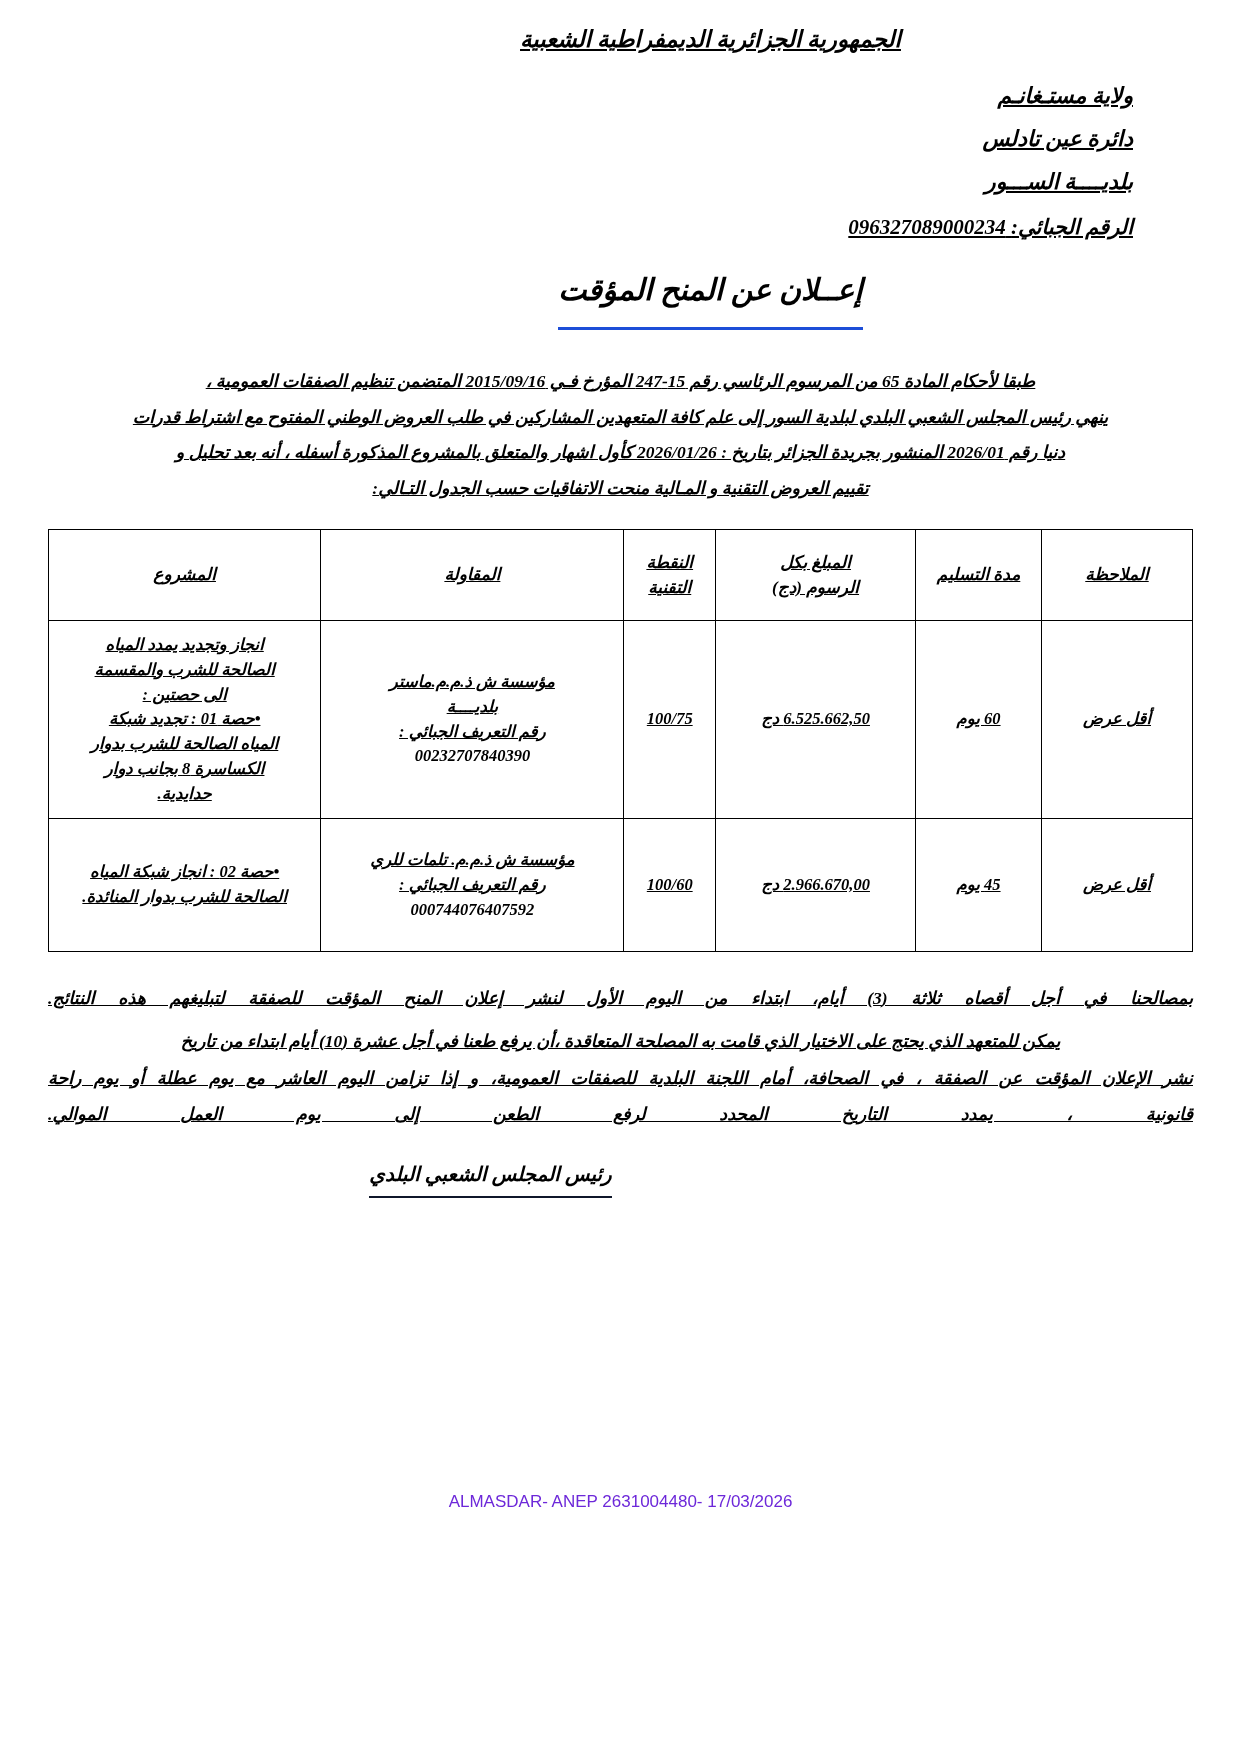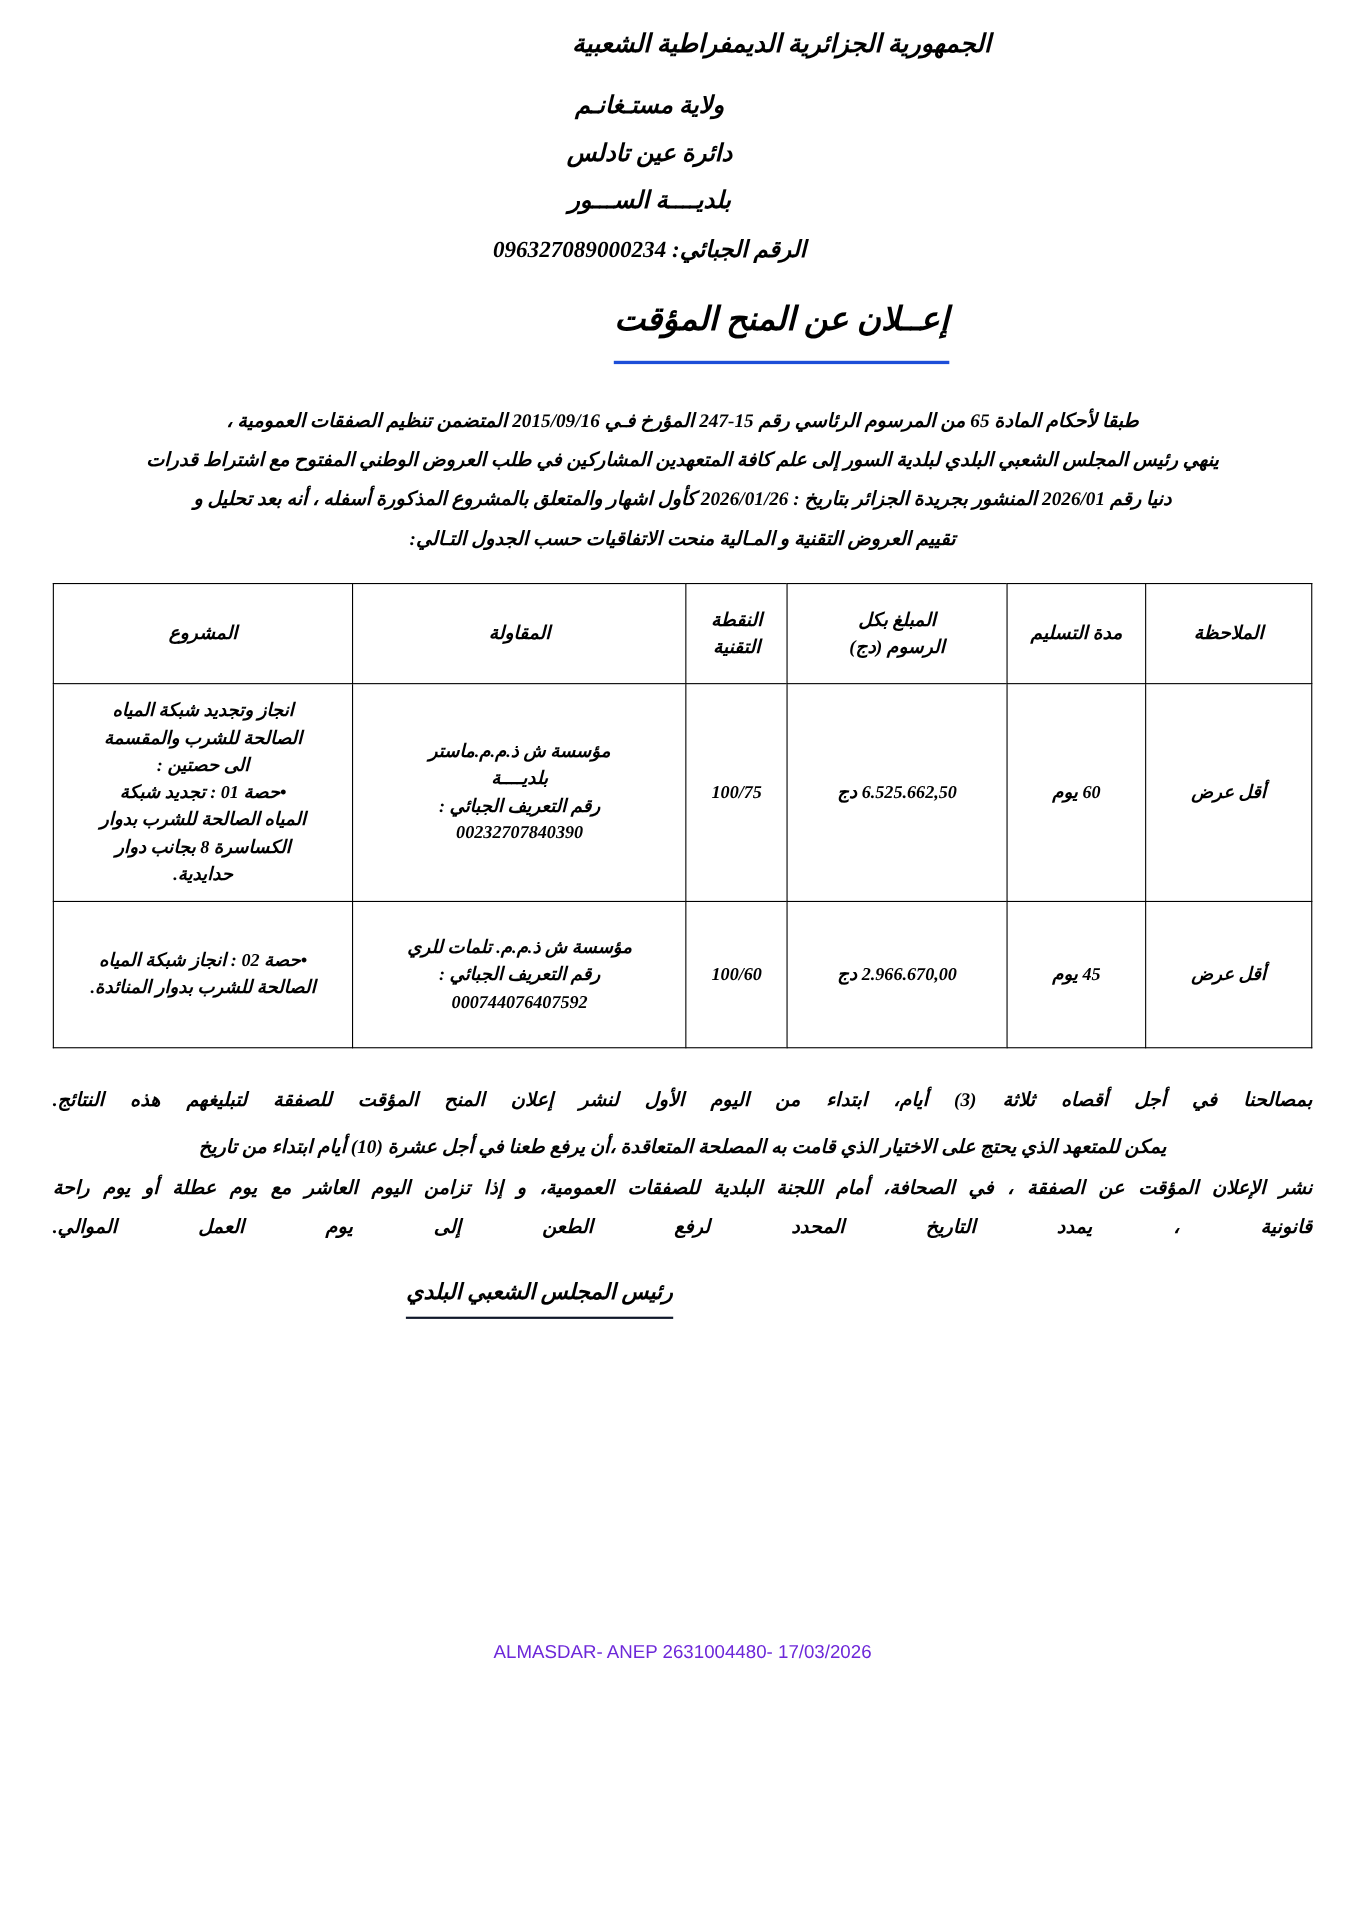--- a/index.html
+++ b/index.html
@@ -15,35 +15,36 @@
     font-family: "Liberation Serif", "DejaVu Serif", serif;
     color: #000000;
     overflow: hidden;
   }
   .page {
     position: relative;
     width: 1241px;
     height: 1558px;
     box-sizing: border-box;
     padding: 0 48px;
+    text-decoration: underline;
   }
 
   
   .republic {
     text-align: center;
     font-size: 23px;
     font-weight: bold;
     font-style: italic;
     letter-spacing: 0.5px;
     padding-top: 26px;
     padding-left: 180px;
   }
   .admin-block {
     margin-top: 22px;
-    text-align: center;
+    text-align: right;
     padding-right: 60px;
   }
   .admin-line {
     font-size: 22px;
     font-weight: bold;
     font-style: italic;
     line-height: 1.95;
     letter-spacing: 1px;
   }
   .tax-line {
@@ -249,21 +250,21 @@
         <td class="cell-delay">60 يوم</td>
         <td class="cell-amount">6.525.662,50 دج</td>
         <td class="cell-score">100/75</td>
         <td class="cell-company">
           <div>مؤسسة ش ذ.م.م.ماستر</div>
           <div>بلديــــة</div>
           <div>رقم التعريف الجبائي :</div>
           <div class="id-num">00232707840390</div>
         </td>
         <td class="cell-project">
-          <div>انجاز وتجديد شبكة المياه</div>
+          <div>انجاز وتجديد يمدد المياه</div>
           <div>الصالحة للشرب والمقسمة</div>
           <div>الى حصتين :</div>
           <div>•حصة 01 : تجديد شبكة</div>
           <div>المياه الصالحة للشرب بدوار</div>
           <div>الكساسرة 8 بجانب دوار</div>
           <div>حدايدية.</div>
         </td>
       </tr>
       <tr class="row-2">
         <td class="cell-note">أقل عرض</td>

